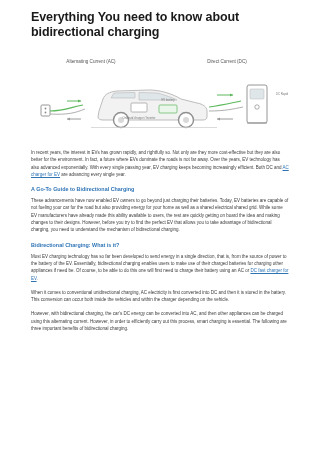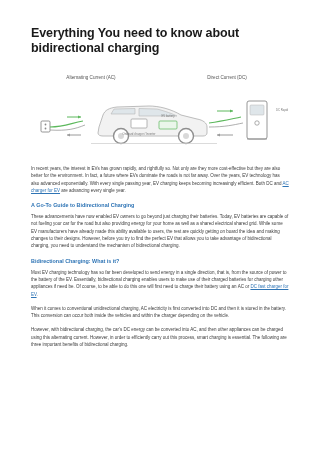--- a/index.html
+++ b/index.html
@@ -11,21 +11,21 @@
     width: 320px;
     height: 452px;
     overflow: hidden;
     font-family: "Liberation Sans", sans-serif;
     color: #333333;
   }
   .page {
     width: 320px;
     height: 452px;
     box-sizing: border-box;
-    padding: 26px 31px 0 31px;
+    padding: 10px 31px 0 31px;
     position: relative;
   }
   h1.doc-title {
     font-size: 12.5px;
     line-height: 15px;
     font-weight: bold;
     color: #1a1a1a;
     margin: 0 0 11px 0;
     letter-spacing: -0.1px;
   }

